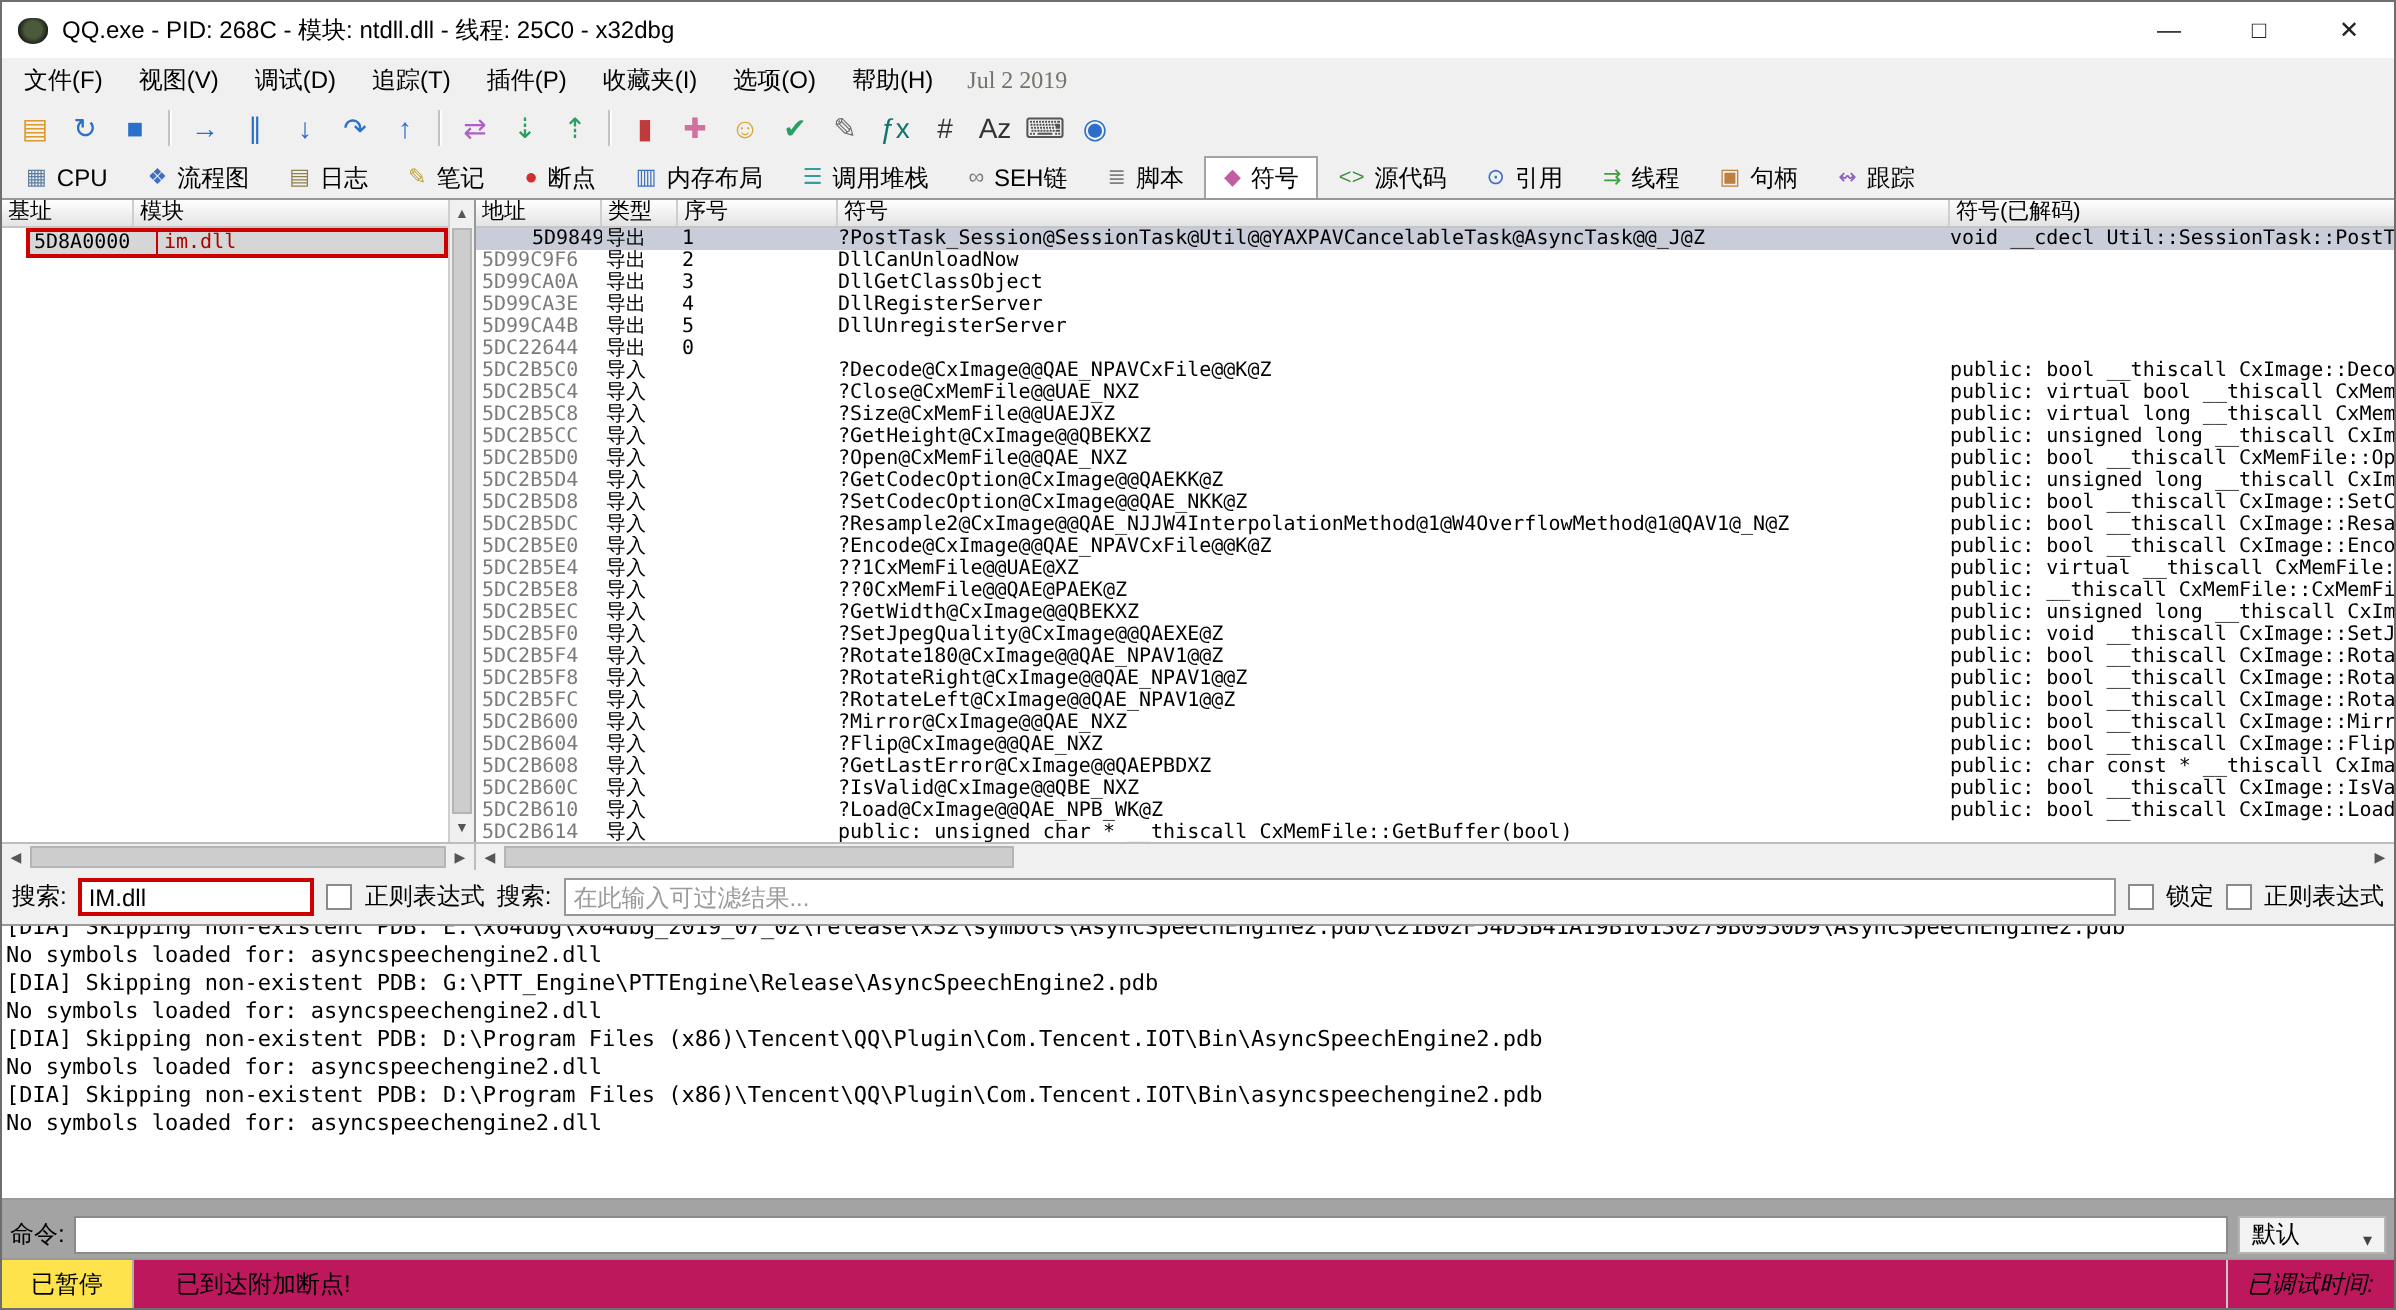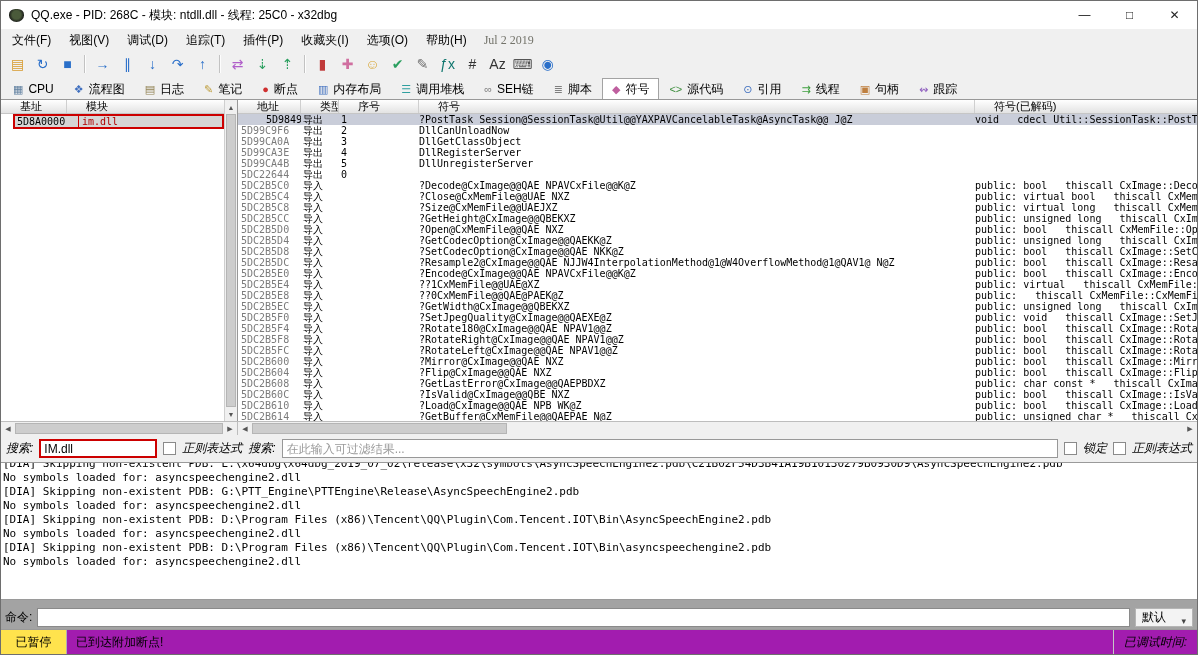--- a/index.html
+++ b/index.html
@@ -37,21 +37,21 @@
   .tab.selected { background:#fff; border-color:#a3a3a3; }
   .tab-icon { font-size:11px; line-height:11px; }
 
   
   .panels { height:322px; display:flex; background:#fff; border-top:1px solid #989898; position:relative; }
   .left-panel { width:237px; position:relative; border-right:1px solid #989898; padding-right:13px; background:#fff; }
   .main-panel { flex:1; overflow:hidden; background:#fff; }
 
   .tbl-header { height:14px; display:flex; background:linear-gradient(#ffffff,#e3e3e3);
                 border-bottom:1px solid #c6c6c6; font-size:11px; }
-  .th { padding-left:19px; line-height:13px; border-right:1px solid #cfcfcf; overflow:hidden; white-space:nowrap; }
+  .th { padding-left:3px; line-height:13px; border-right:1px solid #cfcfcf; overflow:hidden; white-space:nowrap; }
   .th.c-base { width:66px; }
   .th.c-mod  { flex:1; border-right:none; }
   .th.c-addr { width:63px; }
   .th.c-type { width:38px; }
   .th.c-ord  { width:80px; }
   .th.c-sym  { width:556px; }
   .th.c-dec  { flex:1; border-right:none; }
 
   .mono { font-family:"DejaVu Sans Mono","Liberation Mono",monospace; }
 
@@ -87,43 +87,43 @@
   .hs-left { width:237px; display:flex; border-right:1px solid #bdbdbd; }
   .hs-main { flex:1; display:flex; }
   .sbh-btn { width:14px; display:flex; align-items:center; justify-content:center; font-size:7px; color:#555; }
   .hs-track { flex:1; position:relative; }
   .hs-thumb { position:absolute; top:1px; bottom:1px; background:#cdcdcd; border:1px solid #b5b5b5; }
   .hs-thumb.full { left:0; right:0; }
   .hs-thumb.partial { left:0; width:255px; }
 
   
   .filterbar { height:27px; display:flex; align-items:center; gap:6px; padding:0 5px; background:#f0f0f0; }
-  .filterbar .lbl { white-space:nowrap;font-style:italic; }
+  .filterbar .lbl { white-space:nowrap; }
   .module-search { width:118px; height:19px; border:2px solid #cc0000; padding:0 3px; font-size:12px;
                    font-family:"Liberation Sans","DejaVu Sans",sans-serif; outline:none; }
   .symbol-search { flex:1; height:19px; border:1px solid #989898; padding:0 4px; font-size:12px;
                    font-family:"Liberation Sans","DejaVu Sans",sans-serif; outline:none; }
   input::placeholder { color:#9a9a9a; }
   .checkbox { width:13px; height:13px; background:#fff; border:1px solid #8a8a8a; flex:none; }
 
   
   .log { height:138px; background:#fff; border-top:1px solid #9a9a9a; border-bottom:1px solid #9a9a9a;
          font-size:11px; line-height:14px; padding:0 2px; overflow:hidden; }
   .log-line { white-space:nowrap; overflow:hidden; }
   .log-line.clip { margin-top:-6px; }
 
   
   .cmdbar { height:29px; padding:5px 4px 0 4px; display:flex; align-items:center; gap:5px; background:#a3a3a3; }
   .cmd-input { flex:1; height:19px; border:1px solid #8a8a8a; padding:0 4px; font-size:12px; outline:none; }
-  .cmd-profile { width:58px; height:19px; display:flex; align-items:flex-end; justify-content:space-between;
+  .cmd-profile { width:74px; height:19px; display:flex; align-items:flex-end; justify-content:space-between;
                  padding:0 6px; border:1px solid #b5b5b5; background:#f3f3f3; }
   .dd-arrow { font-size:9px; color:#444; }
 
   
-  .statusbar { height:25px; display:flex; align-items:stretch; border-top:1px solid #9a9a9a; background:#a21caf; }
+  .statusbar { height:25px; display:flex; align-items:stretch; border-top:1px solid #9a9a9a; background:#be185d;gap:12px; }
   .status-state { width:66px; background:#ffe34d; display:flex; align-items:center; justify-content:center;
                   border-right:1px solid #b0b0b0; }
   .status-msg { display:flex; align-items:center; padding:0 9px; }
   .status-right { margin-left:auto; display:flex; align-items:center; padding:0 10px; border-left:1px solid #c6c6c6;font-style:italic; }
 </style>
 </head>
 <body>
 
 <div class="window">
 
@@ -456,21 +456,20 @@
             <div class="sc sc-addr">5DC2B610</div>
             <div class="sc sc-type">导入</div>
             <div class="sc sc-ord"></div>
             <div class="sc sc-sym">?Load@CxImage@@QAE_NPB_WK@Z</div>
             <div class="sc sc-dec">public: bool __thiscall CxImage::Load(wchar_t const *, unsigned long)</div>
           </div>
           <div class="sym-row">
             <div class="sc sc-addr">5DC2B614</div>
             <div class="sc sc-type">导入</div>
             <div class="sc sc-ord"></div>
-            <div class="sc sc-sym">?GetBuffer@CxMemFile@@QAEPAE_N@Z</div>
             <div class="sc sc-dec">public: unsigned char * __thiscall CxMemFile::GetBuffer(bool)</div>
           </div>
         </div>
     </div>
   </div>
 
   <div class="hscroll-row">
     <div class="hs-left">
       <div class="sbh-btn">◀</div>
       <div class="hs-track">

